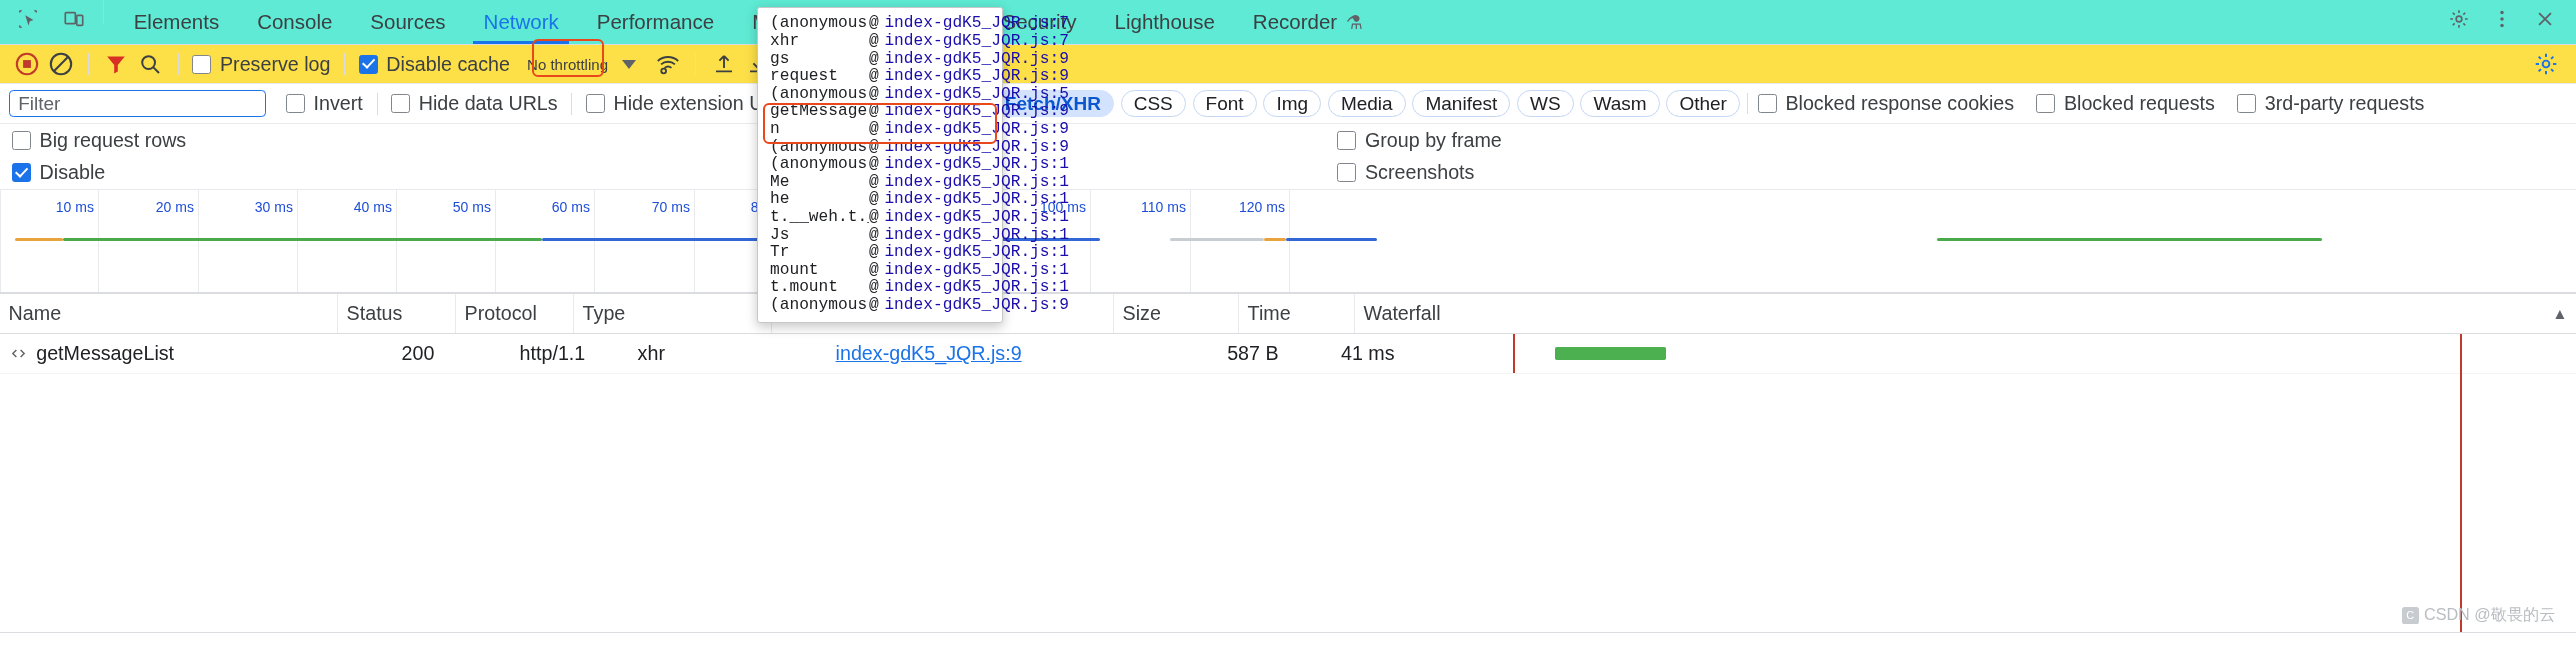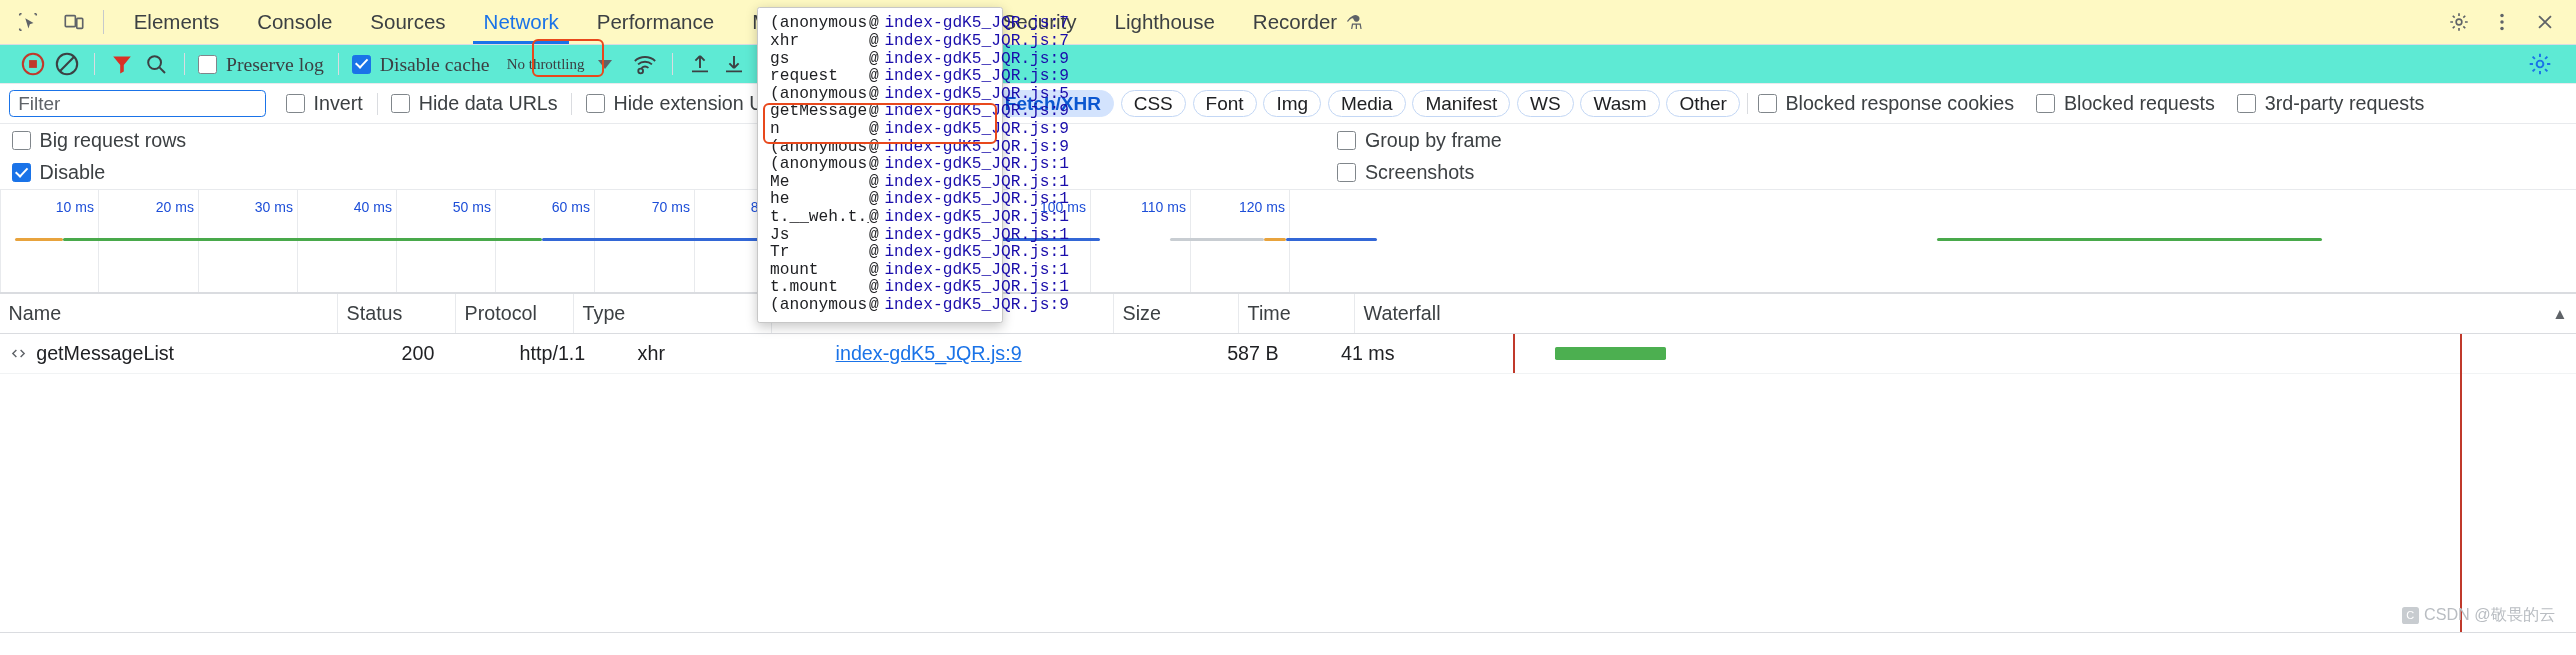--- a/index.html
+++ b/index.html
@@ -9,22 +9,22 @@
     font-family:"Liberation Sans", sans-serif;
     font-size:20.5px;
     color:#202124;
     overflow:hidden;
     position:relative;
   }
   .panel{position:absolute;inset:0;display:flex;flex-direction:column;}
 
   
   .tabbar{
-    height:44px;background:#fef9c3;border-bottom:0.9px solid #dadce0;
-    display:flex;align-items:center;flex:none;position:relative;
+    height:44px;background:#5eead4;border-bottom:0.9px solid #dadce0;
+    display:flex;align-items:flex-start;flex:none;position:relative;
   }
   .tb-icon{
     width:38px;height:38px;margin-left:8.6px;
     display:flex;align-items:center;justify-content:center;
     color:#5f6368;flex:none;cursor:pointer;
   }
   .tb-sep{width:0.9px;height:24px;background:#c6c9cc;margin:0 10.3px;flex:none;}
   .tabs{display:flex;align-items:center;height:100%;}
   .tab{
     height:100%;display:flex;align-items:center;padding:0 19px;
@@ -33,22 +33,22 @@
   .tab.active{color:#1a73e8;}
   .tab.active:after{
     content:"";position:absolute;left:8.6px;right:8.6px;bottom:0;height:3.4px;background:#1a73e8;
   }
   .tab .rec-glyph{margin-left:8.6px;font-size:19px;color:#5f6368;}
   .tabbar-right{margin-left:auto;display:flex;align-items:center;padding-right:12px;gap:5.1px;}
   .tbr-btn{width:38px;height:38px;display:flex;align-items:center;justify-content:center;color:#5f6368;cursor:pointer;}
 
   
   .toolbar{
-    height:38px;background:#5eead4;border-bottom:0.9px solid #e8eaed;
-    display:flex;align-items:center;flex:none;padding:0 16px;position:relative;font-family:Liberation Serif, serif;
+    height:38px;background:#fde047;border-bottom:0.9px solid #e8eaed;
+    display:flex;align-items:center;flex:none;padding:0 10px;position:relative;
   }
   .tool-btn{width:34px;height:34px;display:flex;align-items:center;justify-content:center;cursor:pointer;color:#5f6368;flex:none;}
   .vsep{width:0.9px;height:22px;background:#dadce0;margin:0 10.3px;flex:none;}
   .cb-wrap{display:flex;align-items:center;gap:8.6px;cursor:pointer;white-space:nowrap;padding:0 3.4px;}
   .cb{
     width:19px;height:19px;border:1.7px solid #80868b;border-radius:2.6px;
     background:#fff;flex:none;box-sizing:border-box;position:relative;
   }
   .cb.checked{background:#1a73e8;border-color:#1a73e8;}
   .cb.checked:after{

